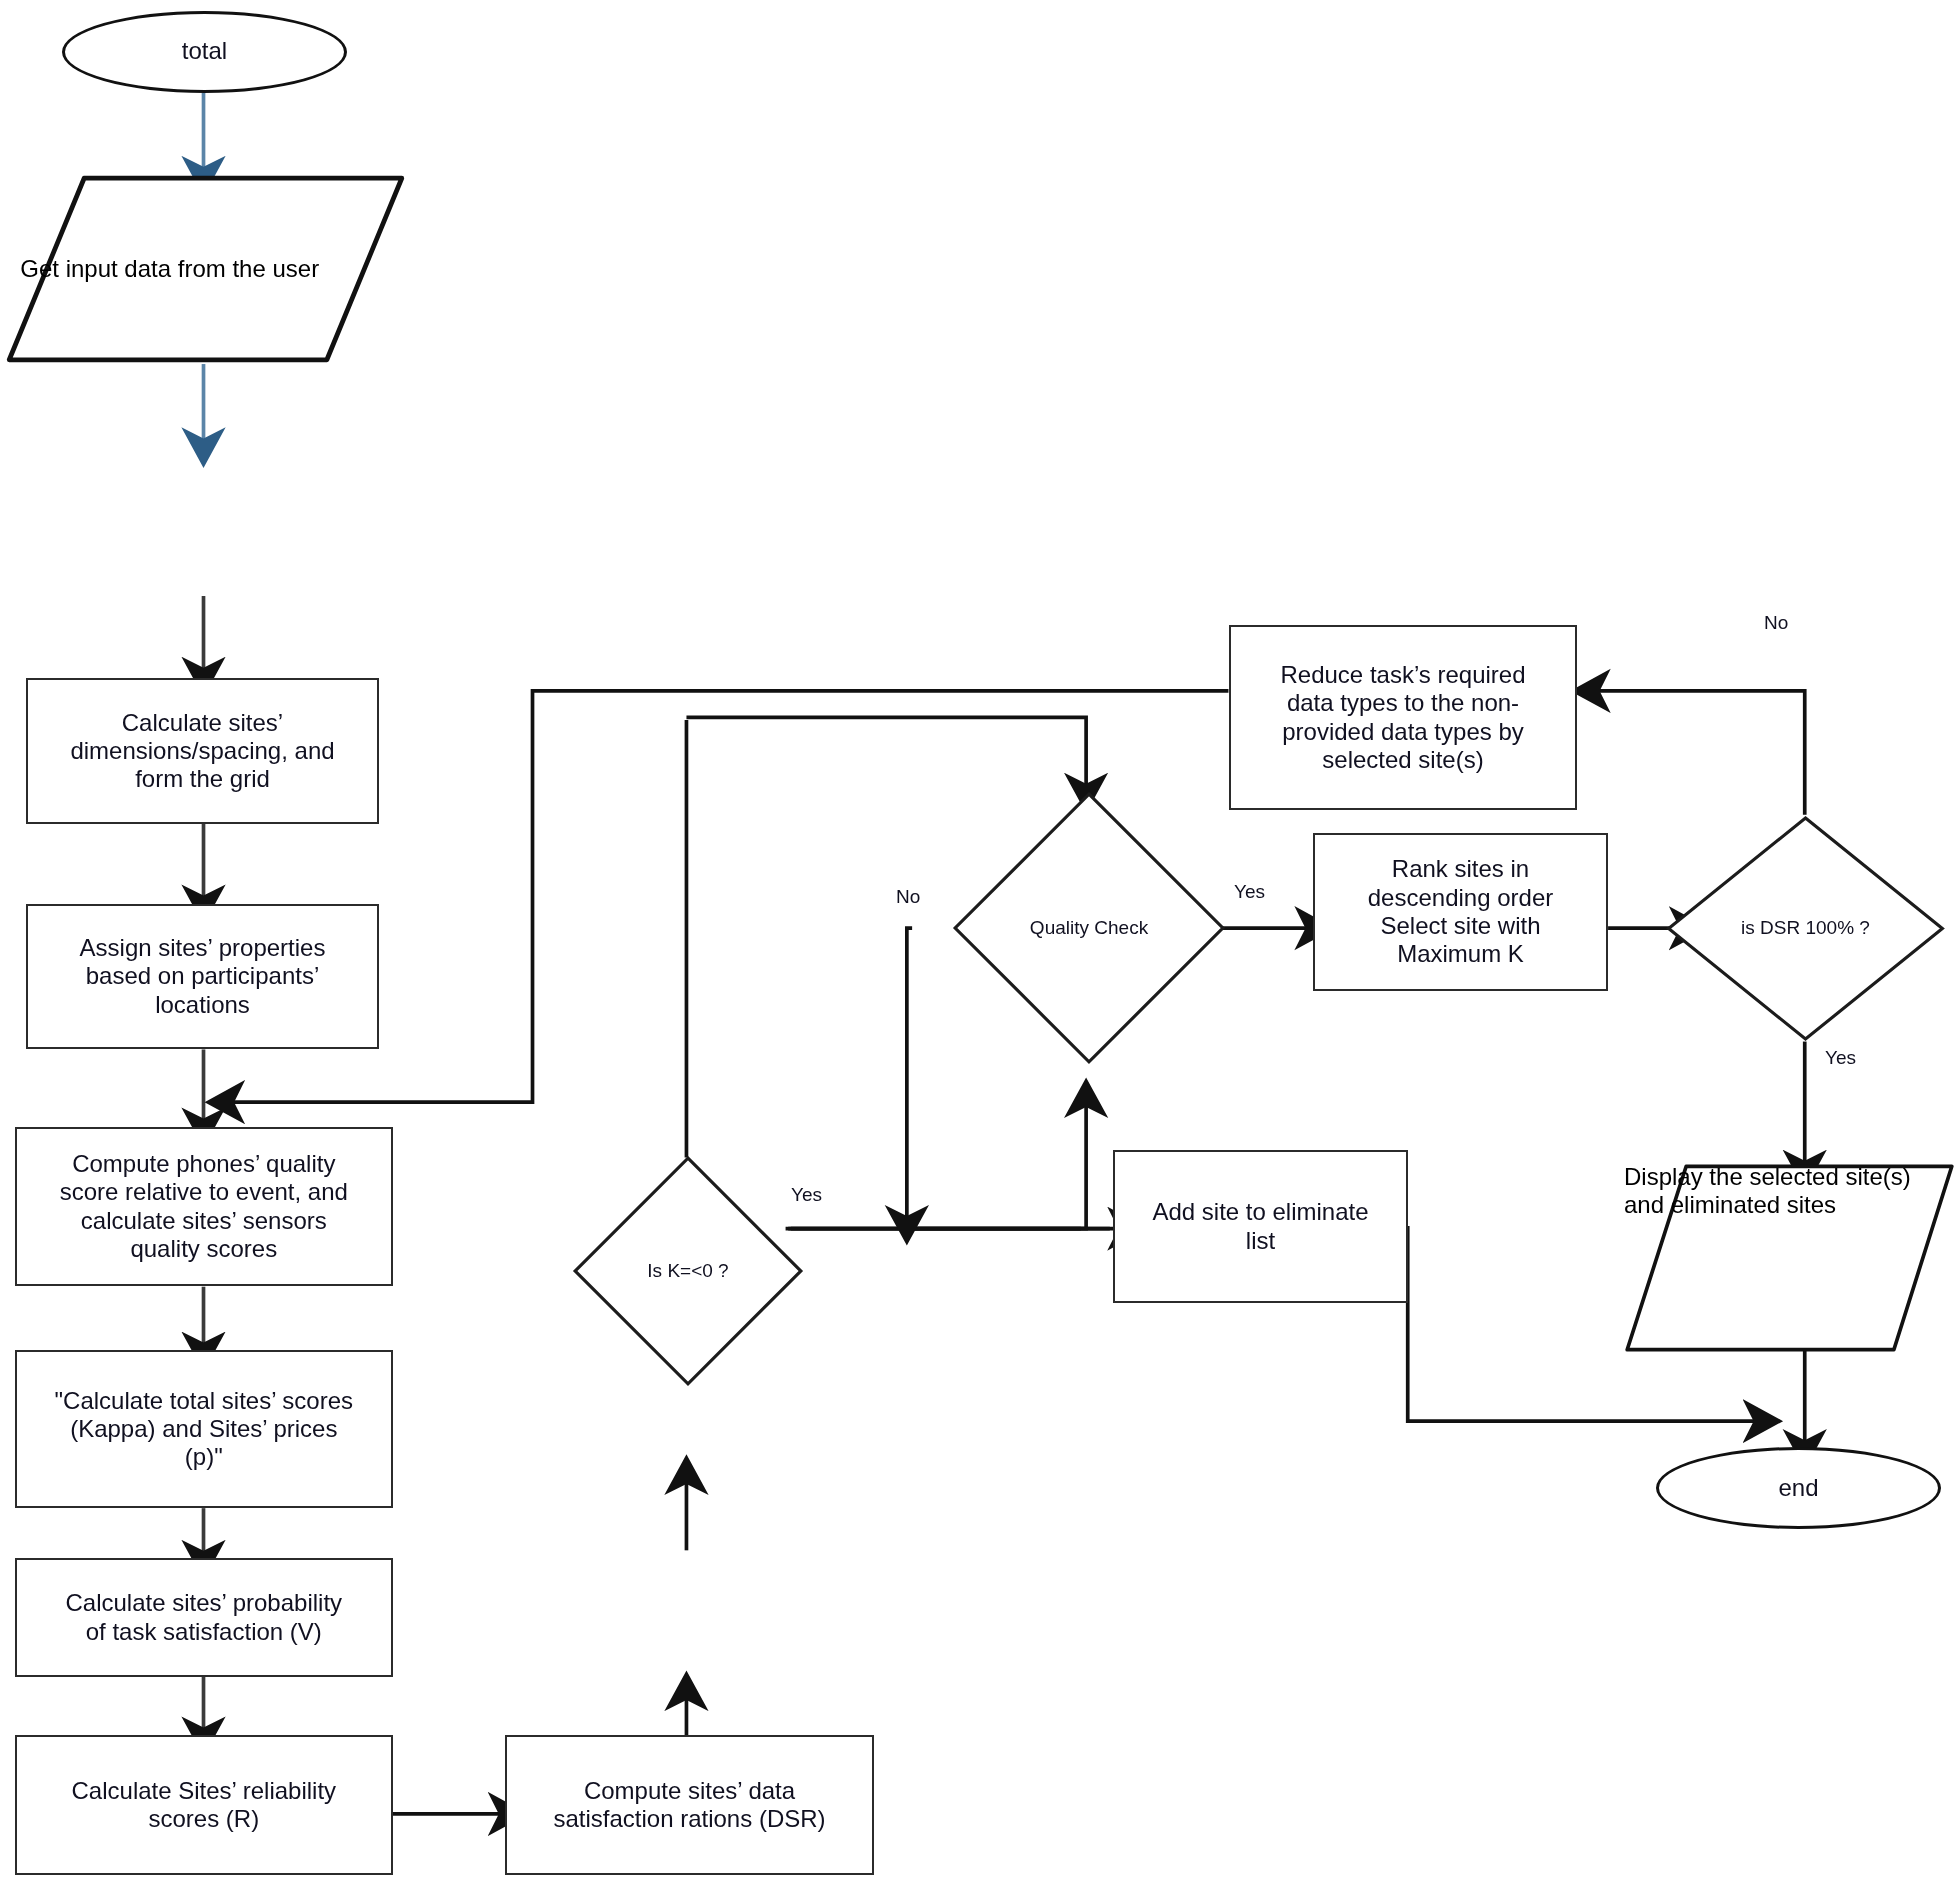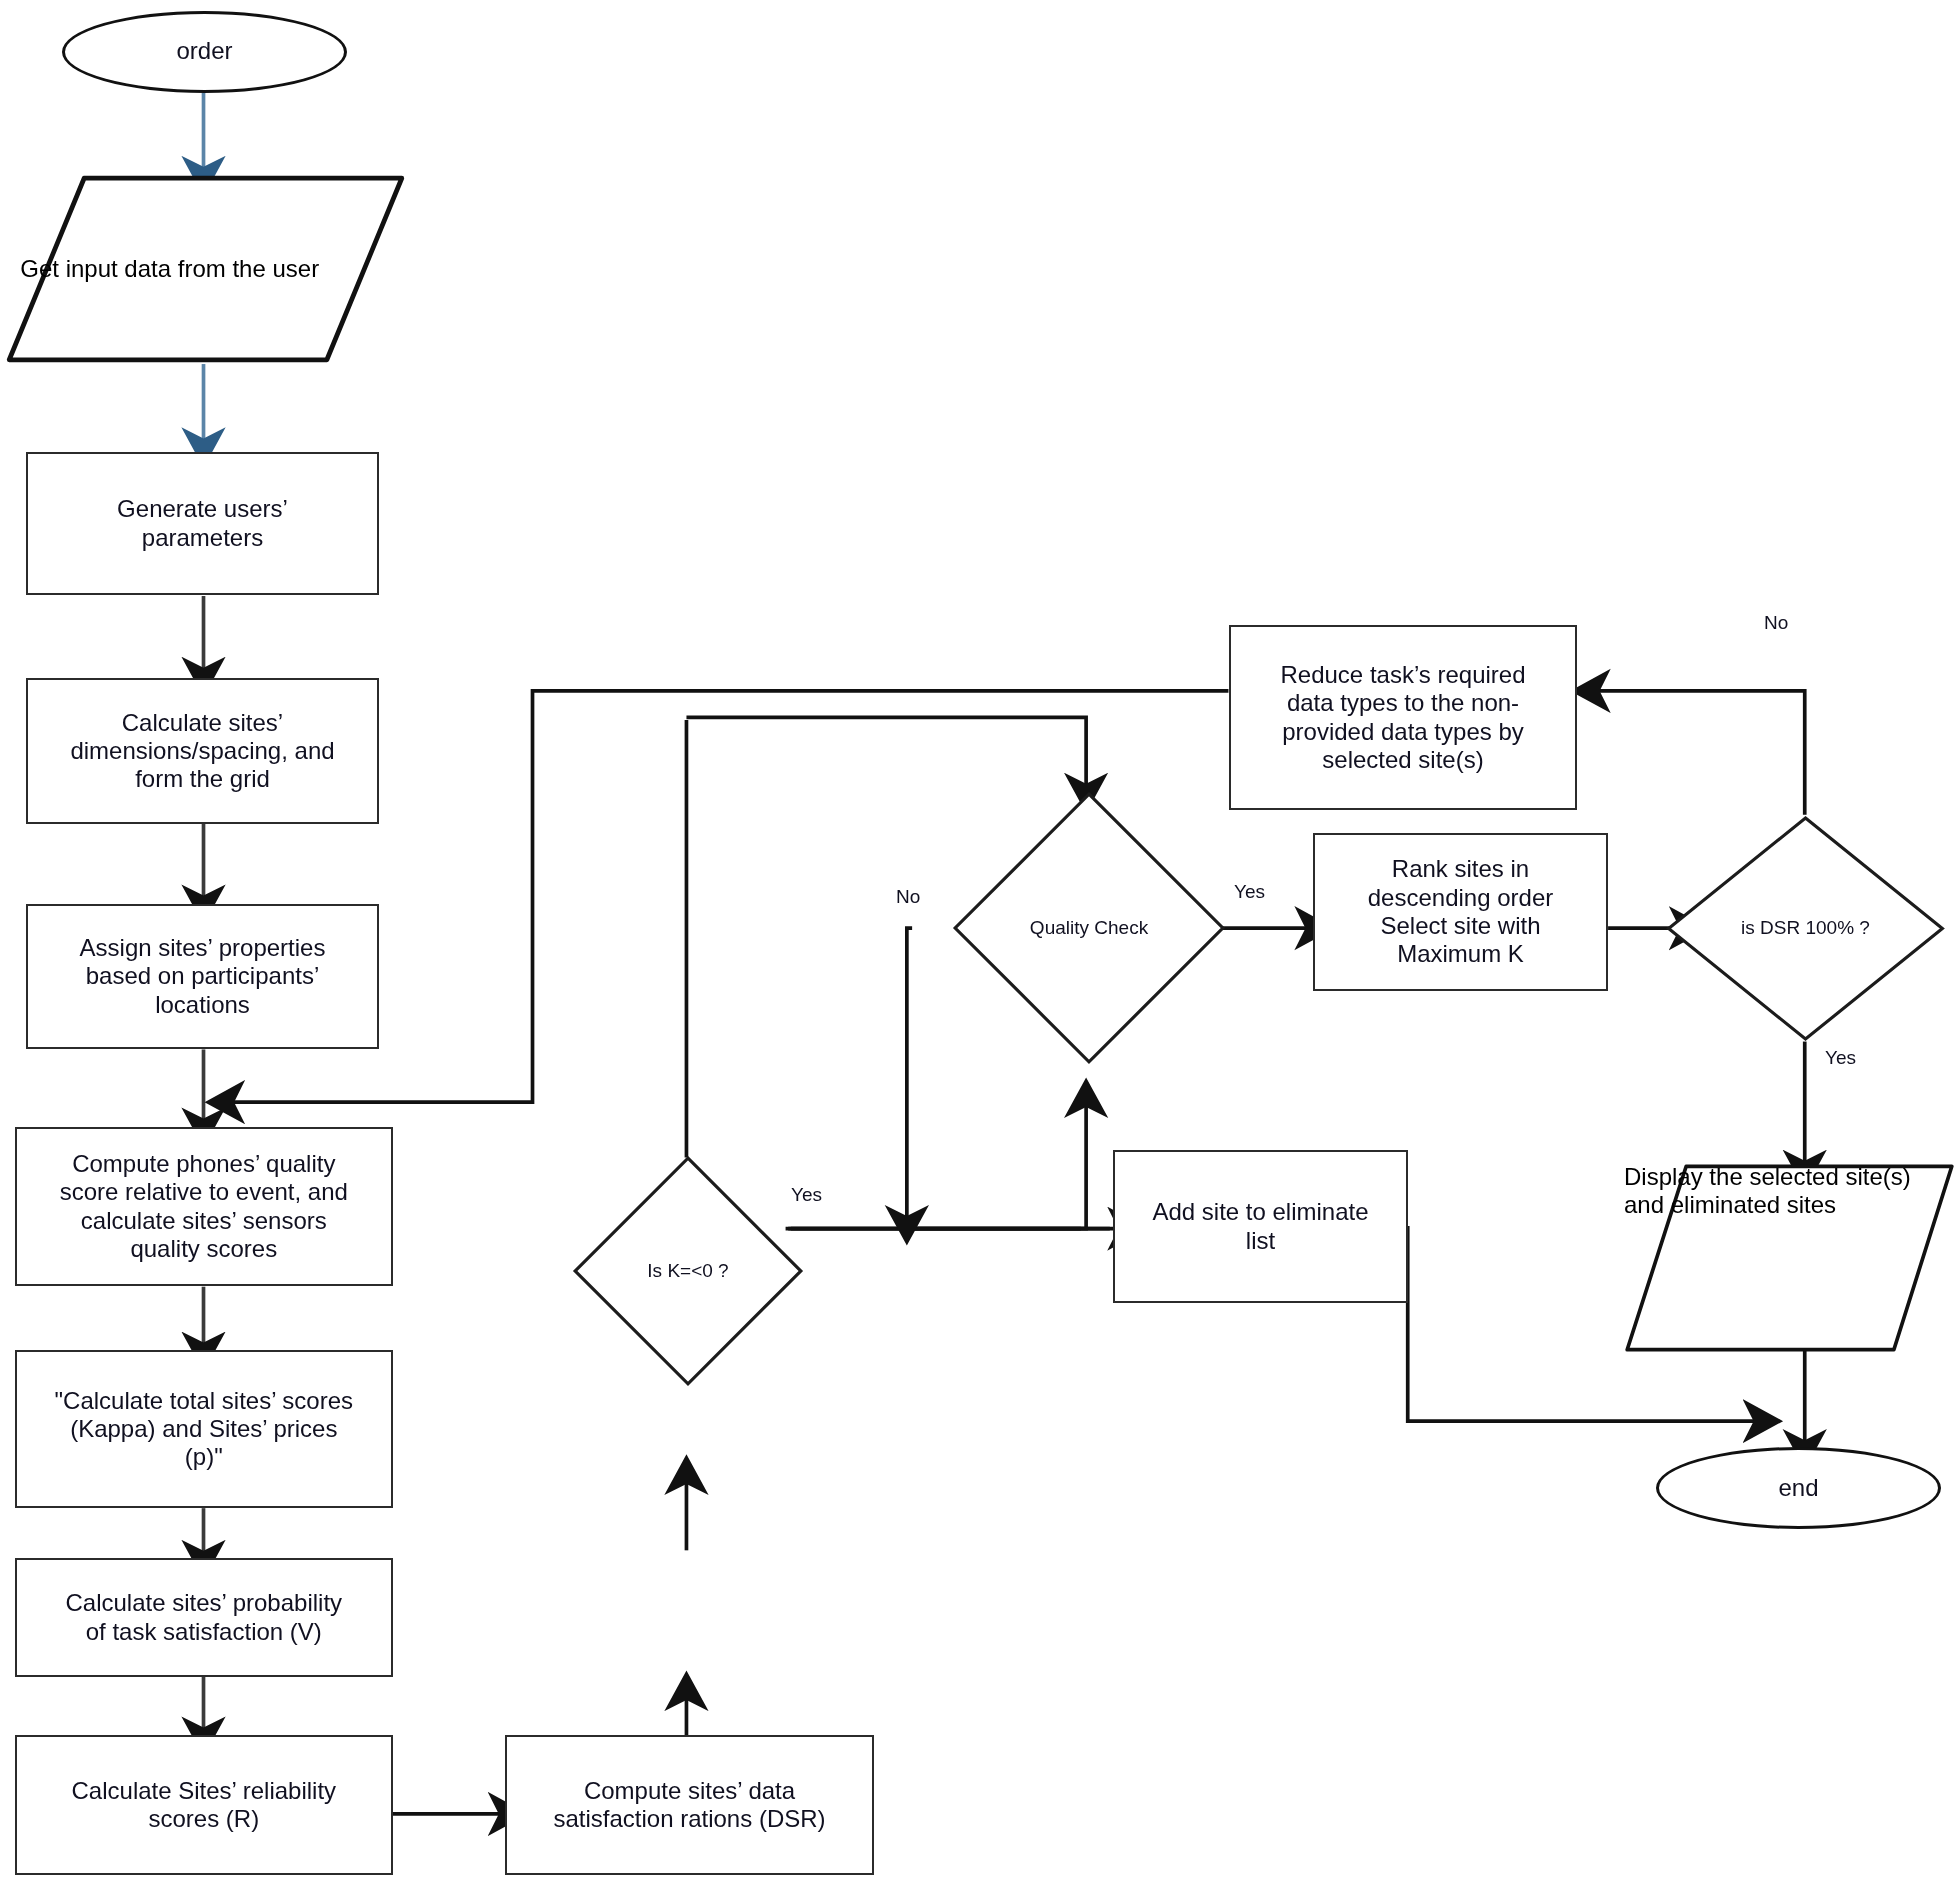--- a/index.html
+++ b/index.html
@@ -66,37 +66,33 @@
       <path d="M3050 1760 L3200 1760" marker-end="url(#ah-dark)"></path>
       <path d="M3423 1545 L3423 1310 L3020 1310" marker-end="url(#ah-dark)"></path>
       <path d="M2330 1310 L1010 1310 L1010 2090 L430 2090" marker-end="url(#ah-dark)"></path>
       <path d="M3423 1975 L3423 2215" marker-end="url(#ah-dark)"></path>
       <path d="M3423 2560 L3423 2745" marker-end="url(#ah-dark)"></path>
       <path d="M2670 2325 L2670 2695 L3340 2695" marker-end="url(#ah-dark)"></path>
     </g>
   </svg>
 
   <div class="node term" style="left:62px;top:10.5px;width:285px;height:82px;">
-    <span class="lbl f46">order</span>
+    <span class="lbl f46">total</span>
   </div>
 
   <div class="para" style="left:5.3px;top:174px;width:401px;height:190px;">
     <svg width="401" height="190" viewBox="0 0 760 360" xmlns="http://www.w3.org/2000/svg">
       <path d="M150 8 L752 8 L610 352 L8 352 Z" fill="#fff" stroke="#111" stroke-width="9" stroke-linejoin="round"></path>
     </svg>
     <div style="position:absolute;left:15px;top:0;width:401px;height:190px;display:flex;align-items:center;">
       <span class="lbl f46">Get input data
 from the user</span>
     </div>
   </div>
 
-  <div class="node proc" style="left:26px;top:452px;width:353px;height:143px;">
-    <span class="lbl f46">Generate users’
-parameters</span>
-  </div>
 
   <div class="node proc" style="left:26px;top:678px;width:353px;height:146px;">
     <span class="lbl f46">Calculate sites’
 dimensions/spacing, and
 form the grid</span>
   </div>
 
   <div class="node proc" style="left:26px;top:904px;width:353px;height:145px;">
     <span class="lbl f46">Assign sites’ properties
 based on participants’

